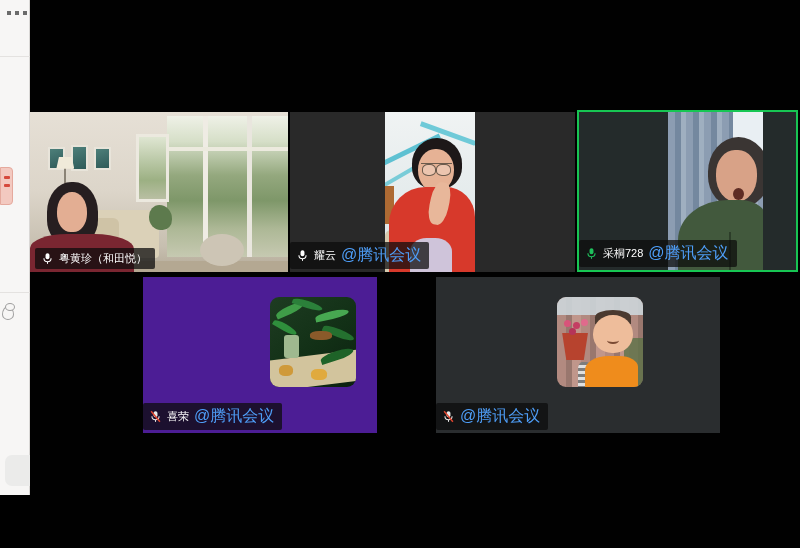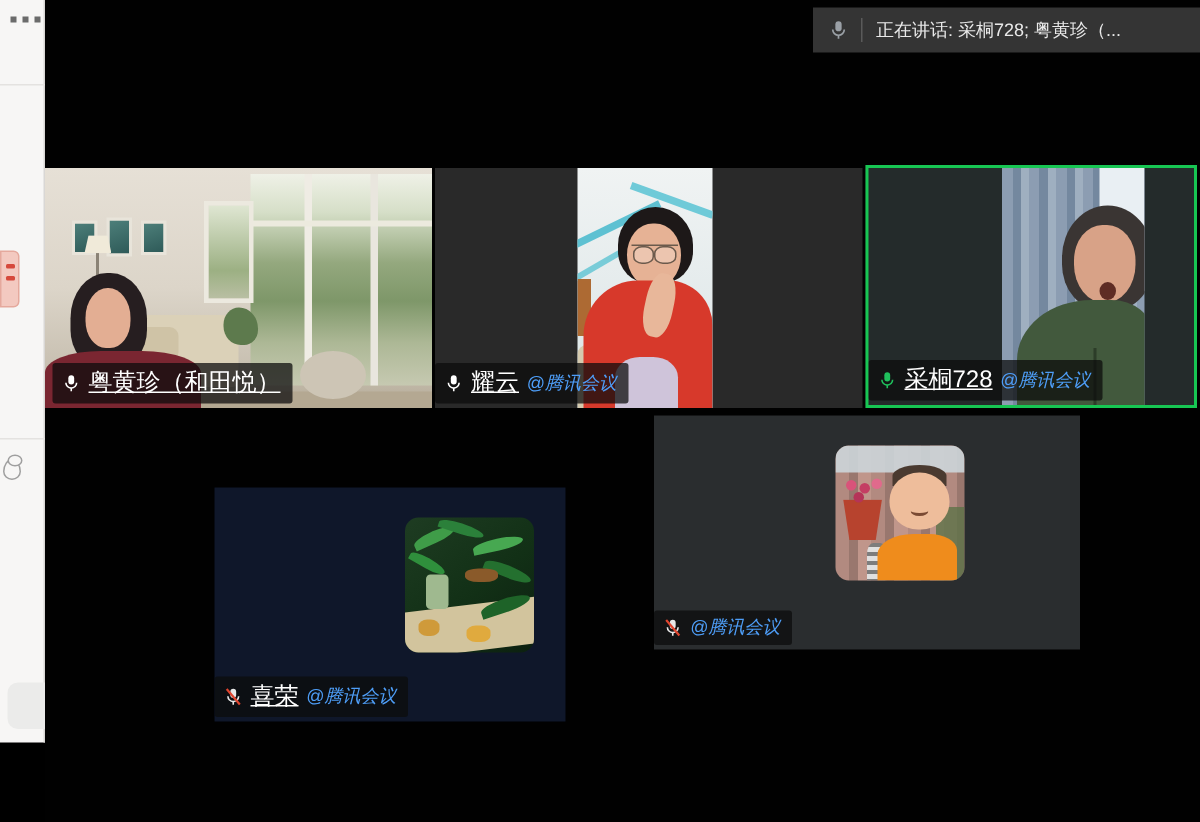--- a/index.html
+++ b/index.html
@@ -33,34 +33,34 @@
   .b-mic { width:14px; height:14px; color:#9aa0a6; flex:0 0 auto; }
   .b-mic svg { width:100%; height:100%; display:block; }
   .b-sep { width:1px; height:16px; background:#5a5a5a; margin:0 9px 0 8px; }
   .b-text { color:#e9e9e9; font-size:12px; white-space:nowrap; overflow:hidden; }
 
   .tile { position:absolute; background:#2a2a2a; overflow:hidden; }
   .t1 { left:0;   top:112px; width:258px; height:160px; background:#1b1b1b; }
   .t2 { left:260px; top:112px; width:285px; height:160px; background:#292929; }
   .t3 { left:547px; top:110px; width:221px; height:162px; background:#242b2b;
         border:2px solid #17c653; }
-  .t4 { left:113px; top:277px; width:234px; height:156px; background:#0f172a;margin-top:48px; }
+  .t4 { left:113px; top:277px; width:234px; height:156px; background:#4c1d95; }
   .t5 { left:406px; top:277px; width:284px; height:156px; background:#2a2d2f; }
 
   .label { position:absolute; left:0; bottom:3px; display:flex; align-items:center; gap:5px;
     background:rgba(12,12,12,.74); padding:3px 8px 3px 6px; border-radius:2px; z-index:5;
     max-width:96%; }
   .t1 .label { left:5px; }
   .mic { width:13px; height:13px; position:relative; flex:0 0 auto; }
   .mic svg { width:100%; height:100%; display:block; }
   .mic.on { color:#ffffff; }
   .mic.speaking { color:#1fc05c; }
   .mic.muted { color:#e8e8e8; }
-  .nm { color:#fff; font-size:16px; white-space:nowrap;text-decoration:underline; }
-  .sfx { color:#4e9ef8; font-size:12px; white-space:nowrap;font-style:italic; }
+  .nm { color:#fff; font-size:11px; white-space:nowrap; }
+  .sfx { color:#4e9ef8; font-size:16px; white-space:nowrap; }
 
   .shape { position:absolute; }
 
   
   .scene1 { position:absolute; inset:0;
     background:linear-gradient(180deg,#e6e0d6 0%,#dcd5c9 50%,#c7bfb0 84%,#b3a996 100%); }
   .s1-window { right:0; top:4px; width:47%; height:88%;
     background:linear-gradient(180deg,#eff1e7 0%,#d6dfc8 18%,#94a87e 42%,#7e9769 60%,#adb896 80%,#c6c9b1 100%); }
   .s1-bar-v1 { right:31%; top:4px; width:5px; height:88%; background:#efece4; }
   .s1-bar-v2 { right:14%; top:4px; width:5px; height:88%; background:#e9e6de; }
@@ -164,31 +164,20 @@
       </div>
     <div class="divider d1"></div>
     <div class="sticker"></div>
     <div class="divider d2"></div>
     <div class="emoji-partial"></div>
     <div class="chat-input"></div>
   </div>
 
   <div class="meeting">
 
-    <div class="banner">
-      <span class="b-mic">
-        <svg viewBox="0 0 16 16" fill="none">
-          <rect x="5.6" y="1.4" width="4.8" height="7.6" rx="2.4" fill="currentColor"></rect>
-          <path d="M3.6 7.6a4.4 4.4 0 0 0 8.8 0" stroke="currentColor" stroke-width="1.3"></path>
-          <line x1="8" y1="12.2" x2="8" y2="14.6" stroke="currentColor" stroke-width="1.3"></line>
-        </svg>
-      </span>
-      <span class="b-sep"></span>
-      <span class="b-text">正在讲话:  采桐728; 粤黄珍（...</span>
-    </div>
 
     <div class="tile t1">
       <div class="scene1">
         <div class="shape s1-window"></div>
         <div class="shape s1-bar-v1"></div>
         <div class="shape s1-bar-v2"></div>
         <div class="shape s1-bar-h"></div>
         <div class="shape s1-midwin"></div>
         <div class="shape s1-frames">
             <i></i>

